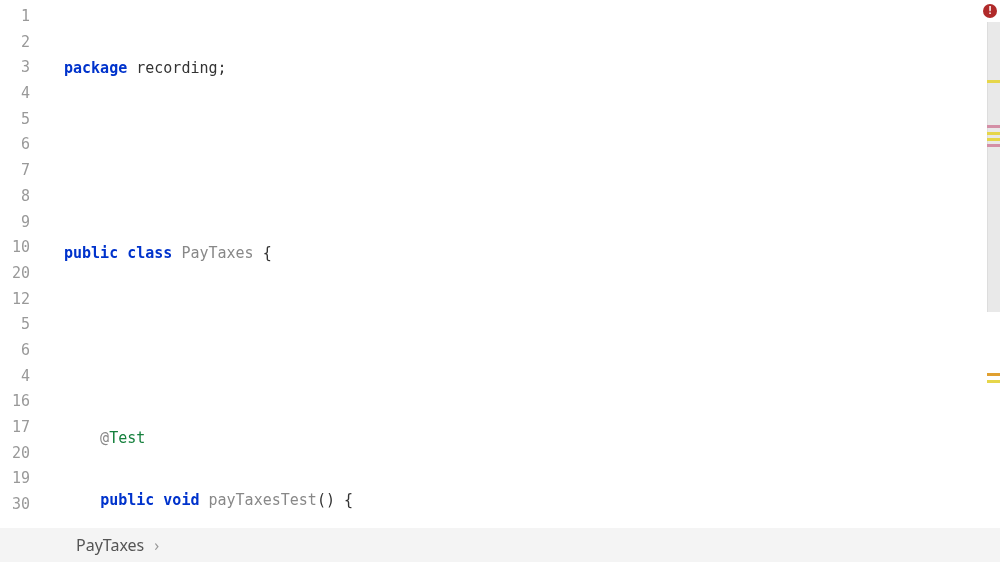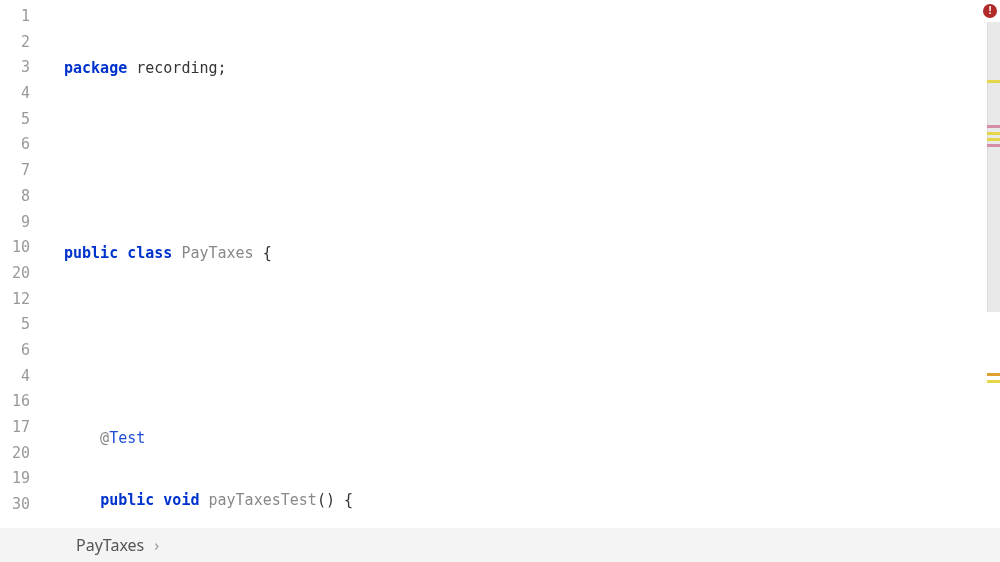--- a/index.html
+++ b/index.html
@@ -40,21 +40,21 @@
   .code-line {
     height: 25.7px;
     line-height: 25.7px;
     padding-left: 16px;
     position: relative;
   }
   .kw { color: #0033cc; font-weight: bold; }
   .plain { color: #333; }
   .id-class { color: #888; }
   .anno { color: #888; }
-  .anno-name { color: #1d4ed8; }
+  .anno-name { color: #15803d; }
   .id-method { color: #888; }
   .scroll-overlay {
     position: absolute;
     right: 0;
     top: 0;
     width: 13px;
     height: 528px;
   }
   .error-indicator {
     position: absolute;

